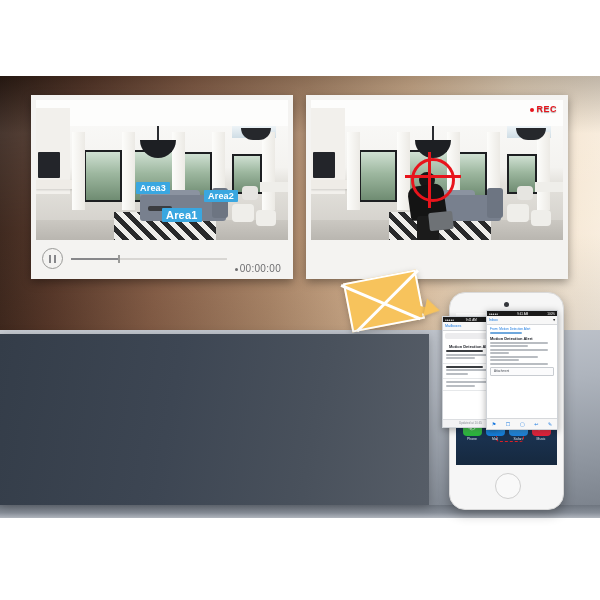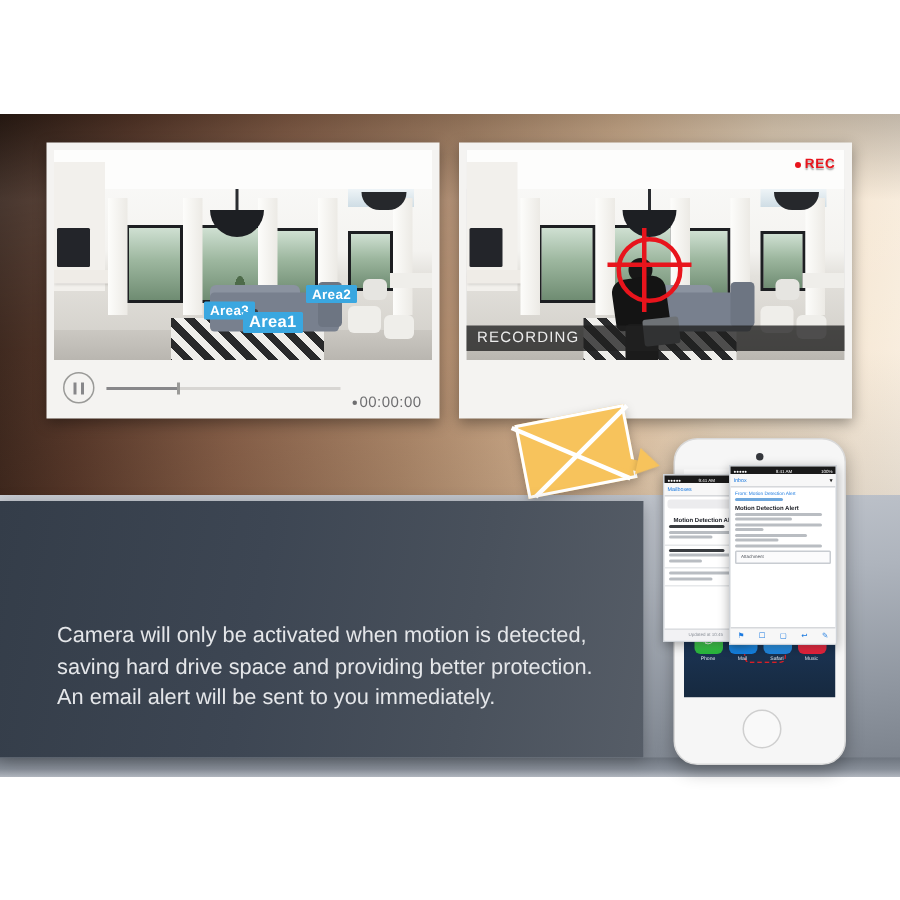--- a/index.html
+++ b/index.html
@@ -70,21 +70,21 @@
   .crosshair:after{left:14px;top:-9px;width:3px;height:56px;}
   .rec-badge{position:absolute;right:6px;top:4px;color:#e8141c;font:bold 9px "Liberation Sans",sans-serif;letter-spacing:.5px;
     text-shadow:0 1px 1px rgba(0,0,0,.35);}
   .rec-badge i{display:inline-block;width:4px;height:4px;background:#e8141c;border-radius:50%;margin-right:2px;vertical-align:middle;}
   .rec-bar{position:absolute;left:5px;top:122px;width:252px;height:17px;background:rgba(32,32,32,.78);
     color:#ececec;font:10px "Liberation Sans",sans-serif;letter-spacing:.8px;line-height:17px;padding-left:7px;box-sizing:border-box;}
 
   
   .area{position:absolute;background:#3aa7e0;color:#ffffff;font:bold 9px "Liberation Sans",sans-serif;
     padding:1px 4px;border-radius:1px;letter-spacing:.2px;}
-  .a3{left:100px;top:101px;} .a2{left:168px;top:90px;} .a1{left:126px;top:108px;font-size:11px;}
+  .a3{left:100px;top:82px;} .a2{left:168px;top:90px;} .a1{left:126px;top:108px;font-size:11px;}
 
   
   .ctrl{position:absolute;left:5px;top:148px;width:252px;height:31px;display:flex;align-items:center;}
   .pbtn{width:19px;height:19px;border:1.4px solid #9a9a98;border-radius:50%;margin-left:6px;
     display:flex;align-items:center;justify-content:center;flex:none;background:transparent;}
   .ic-pause{display:flex;gap:2.5px;}
   .ic-pause span{display:block;width:2px;height:8px;background:#87878a;}
   .ic-play{width:0;height:0;border-left:7px solid #87878a;border-top:4.5px solid transparent;border-bottom:4.5px solid transparent;margin-left:2px;}
   .track{position:relative;flex:1;height:2px;background:#d8d6d3;margin:0 8px;}
   .track .filled{position:absolute;left:0;top:0;height:2px;background:#87878a;}
@@ -263,35 +263,31 @@
       </div>
       <div class="intruder">
         <div class="in-head"></div>
           <div class="in-body"></div>
           <div class="in-leg"></div>
           <div class="in-bag"></div>
       </div>
       <div class="crosshair"></div>
       <div class="rec-badge"><i></i><span>REC</span></div>
     </div>
-    <div class="rec-bar">RECORDING</div>
   </div>
 
   <div class="env">
     <div class="env-body"></div>
       <div class="env-l1"></div>
       <div class="env-l2"></div>
   </div>
   <div class="env-arrow-tail"></div>
   <div class="env-arrow"></div>
 
   <div class="panel">
-    <div class="subcopy" style="white-space:pre-line">Camera will only be activated when motion is detected,
-saving hard drive space and providing better protection.
-An email alert will be sent to you immediately.</div>
   </div>
 
   <div class="phone">
     <div class="phone-cam"></div>
     <div class="phone-scr">
       <div class="wall"></div>
       <div class="dashed-ring"></div>
       <div class="dock">
         <div class="app phone-app">
           <div class="glyph">✆</div>

